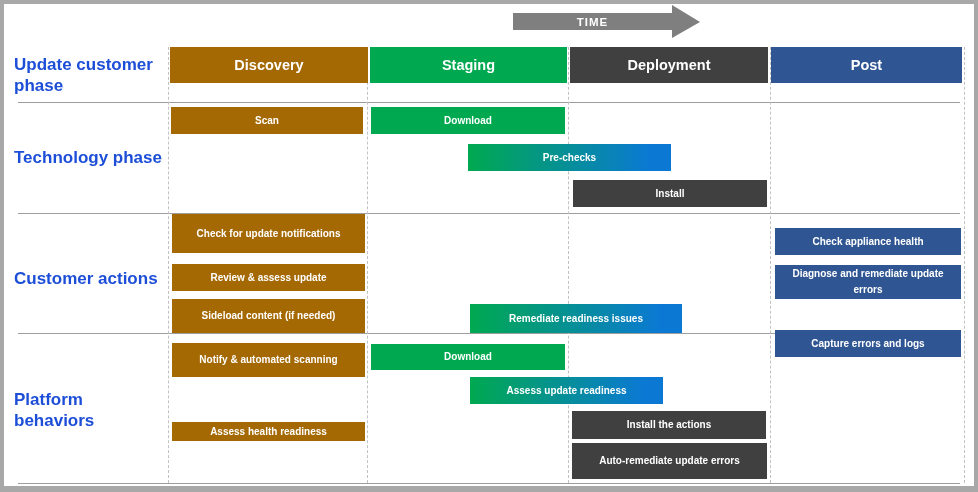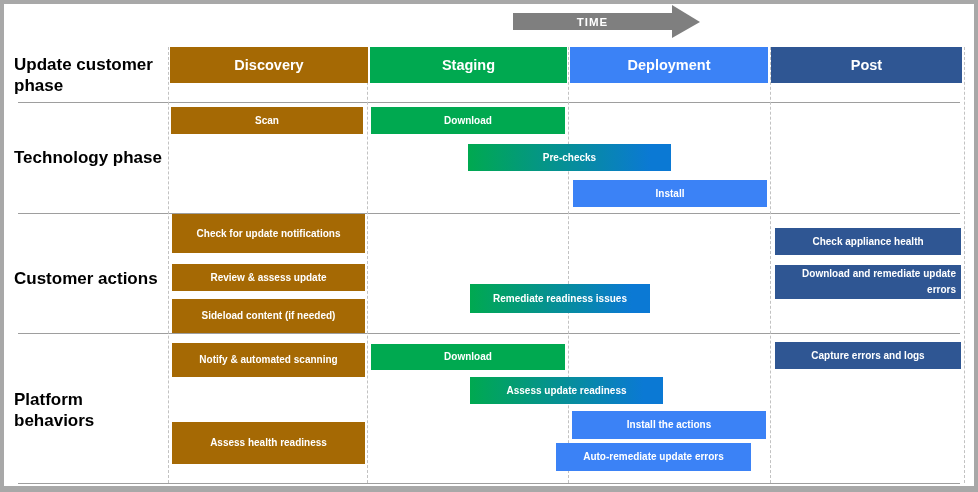--- a/index.html
+++ b/index.html
@@ -28,34 +28,34 @@
     position:absolute;left:513px;top:13px;width:159px;height:17px;
     color:#ffffff;font-size:11.5px;font-weight:bold;letter-spacing:1px;
     display:flex;align-items:center;justify-content:center;
   }
   
   .hl{position:absolute;left:18px;width:942px;height:0;border-top:1px solid #9e9e9e;}
   .vl{position:absolute;top:47px;height:436px;width:0;border-left:1px dashed #c2c2c2;}
   
   .rl{
     position:absolute;left:14px;width:152px;
-    font-size:17px;font-weight:bold;color:#000000;line-height:21px;
+    font-size:17px;font-weight:bold;color:#1d4ed8;line-height:21px;
   }
   
   .ch,.bar{
     position:absolute;
     display:flex;align-items:center;justify-content:center;
-    color:#ffffff;font-weight:bold;text-align:right;
+    color:#ffffff;font-weight:bold;text-align:center;
     box-sizing:border-box;padding:8px 5px;
   }
   .ch{height:36px;top:47px;font-size:14.5px;}
   .bar{font-size:10px;line-height:16px;}
   .c-brown{background:#a56904;}
   .c-green{background:#00a950;}
-  .c-blue{background:#3b82f6;}
+  .c-blue{background:#404040;}
   .c-navy{background:#2f5693;}
   .c-grad{background:linear-gradient(90deg,#00a950 0%,#0b79d4 90%);}
 </style>
 </head>
 <body>
 
 <div class="frame">
 
   <div class="arrow-shaft"></div>
   <div class="arrow-head"></div>
@@ -84,25 +84,25 @@
 
   <div class="bar c-brown" style="left:171px;top:107px;width:192px;height:27px">Scan</div>
   <div class="bar c-green" style="left:371px;top:107px;width:194px;height:27px">Download</div>
   <div class="bar c-grad" style="left:468px;top:144px;width:203px;height:27px">Pre-checks</div>
   <div class="bar c-blue" style="left:573px;top:180px;width:194px;height:27px">Install</div>
 
   <div class="bar c-brown" style="left:172px;top:214px;width:193px;height:39px">Check for update notifications</div>
   <div class="bar c-brown" style="left:172px;top:264px;width:193px;height:27px">Review &amp; assess update</div>
   <div class="bar c-brown" style="left:172px;top:299px;width:193px;height:34px">Sideload content (if needed)</div>
   <div class="bar c-navy" style="left:775px;top:228px;width:186px;height:27px">Check appliance health</div>
-  <div class="bar c-navy" style="left:775px;top:265px;width:186px;height:34px">Download and remediate update errors</div>
-  <div class="bar c-grad" style="left:470px;top:284px;width:180px;height:29px">Remediate readiness issues</div>
+  <div class="bar c-navy" style="left:775px;top:265px;width:186px;height:34px">Diagnose and remediate update errors</div>
+  <div class="bar c-grad" style="left:470px;top:304px;width:212px;height:29px">Remediate readiness issues</div>
 
   <div class="bar c-brown" style="left:172px;top:343px;width:193px;height:34px">Notify &amp; automated scanning</div>
-  <div class="bar c-brown" style="left:172px;top:422px;width:193px;height:42px">Assess health readiness</div>
+  <div class="bar c-brown" style="left:172px;top:422px;width:193px;height:19px">Assess health readiness</div>
   <div class="bar c-green" style="left:371px;top:344px;width:194px;height:26px">Download</div>
   <div class="bar c-grad" style="left:470px;top:377px;width:193px;height:27px">Assess update readiness</div>
   <div class="bar c-blue" style="left:572px;top:411px;width:194px;height:28px">Install the actions</div>
-  <div class="bar c-blue" style="left:556px;top:443px;width:195px;height:28px">Auto-remediate update errors</div>
-  <div class="bar c-navy" style="left:775px;top:342px;width:186px;height:27px">Capture errors and logs</div>
+  <div class="bar c-blue" style="left:572px;top:443px;width:195px;height:36px">Auto-remediate update errors</div>
+  <div class="bar c-navy" style="left:775px;top:330px;width:186px;height:27px">Capture errors and logs</div>
 
   <div class="border-overlay"></div>
 </div>
 
 </body></html>

